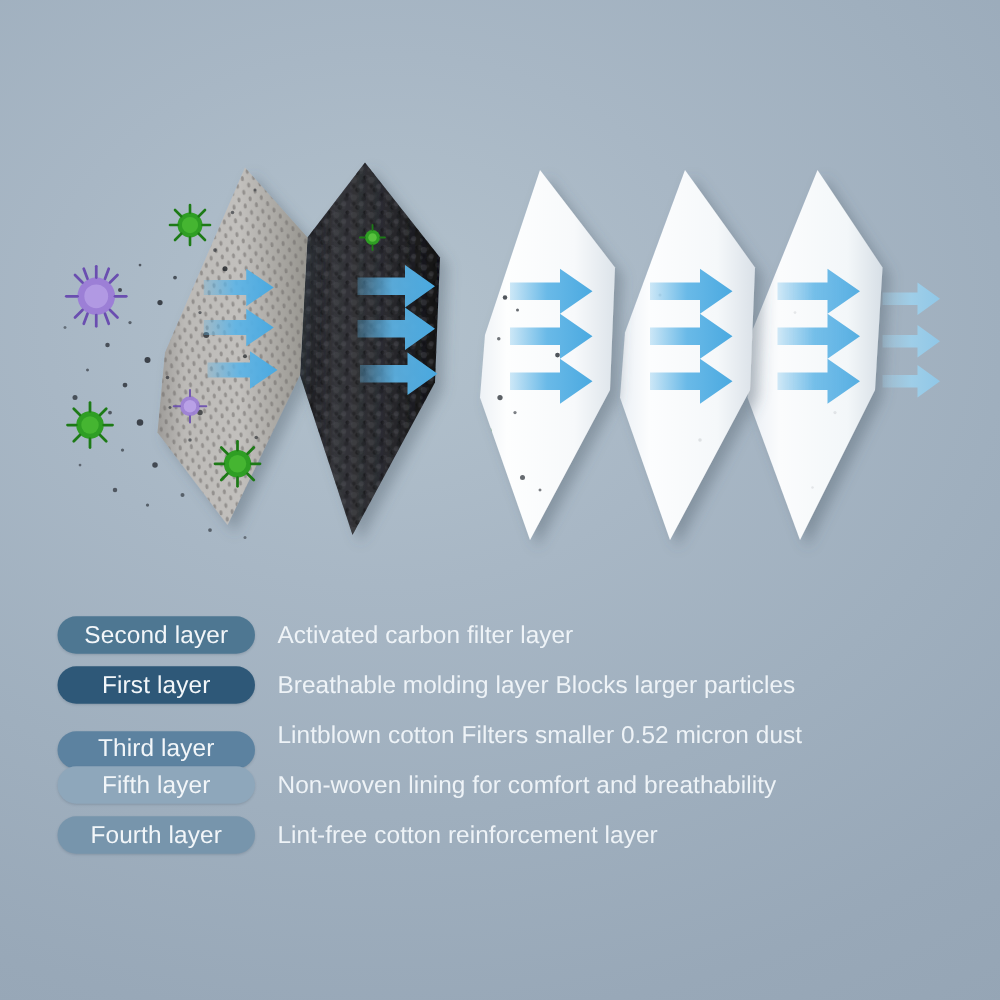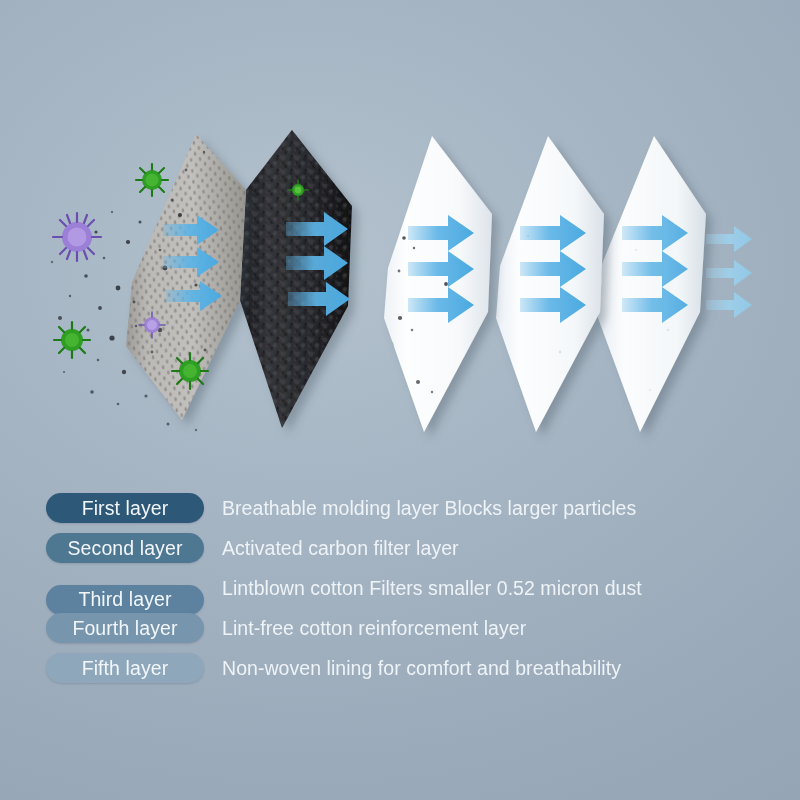--- a/index.html
+++ b/index.html
@@ -363,38 +363,38 @@
           <line x1="144" y1="325" x2="139" y2="325"></line>
           <line x1="160" y1="325" x2="165" y2="325"></line>
         </g>
       </g>
     </svg>
   </div>
 
   <div id="legend">
 
     <div class="legend-row">
+      <span class="badge" style="background: rgb(78, 119, 146);">Second layer</span>
+      <span class="desc" style="color: rgb(238, 243, 247);">Activated carbon filter layer</span>
+    </div>
+
+    <div class="legend-row">
       <span class="badge" style="background: rgb(46, 88, 120);">First layer</span>
       <span class="desc" style="color: rgb(238, 243, 247);">Breathable molding layer Blocks larger particles</span>
-    </div>
-
-    <div class="legend-row">
-      <span class="badge" style="background: rgb(78, 119, 146);">Second layer</span>
-      <span class="desc" style="color: rgb(238, 243, 247);">Activated carbon filter layer</span>
     </div>
 
     <div class="legend-row">
       <span class="badge" style="background: rgb(92, 130, 160); margin-top: 23px;">Third layer</span>
       <span class="desc" style="color: rgb(238, 243, 247);">Lintblown cotton Filters smaller 0.52 micron dust</span>
     </div>
 
     <div class="legend-row">
+      <span class="badge" style="background: rgb(142, 167, 187);">Fifth layer</span>
+      <span class="desc" style="color: rgb(238, 243, 247);">Non-woven lining for comfort and breathability</span>
+    </div>
+
+    <div class="legend-row">
       <span class="badge" style="background: rgb(119, 149, 172);">Fourth layer</span>
       <span class="desc" style="color: rgb(238, 243, 247);">Lint-free cotton reinforcement layer</span>
     </div>
 
-    <div class="legend-row">
-      <span class="badge" style="background: rgb(142, 167, 187);">Fifth layer</span>
-      <span class="desc" style="color: rgb(238, 243, 247);">Non-woven lining for comfort and breathability</span>
-    </div>
-
   </div>
 </div>
 
 </body></html>

